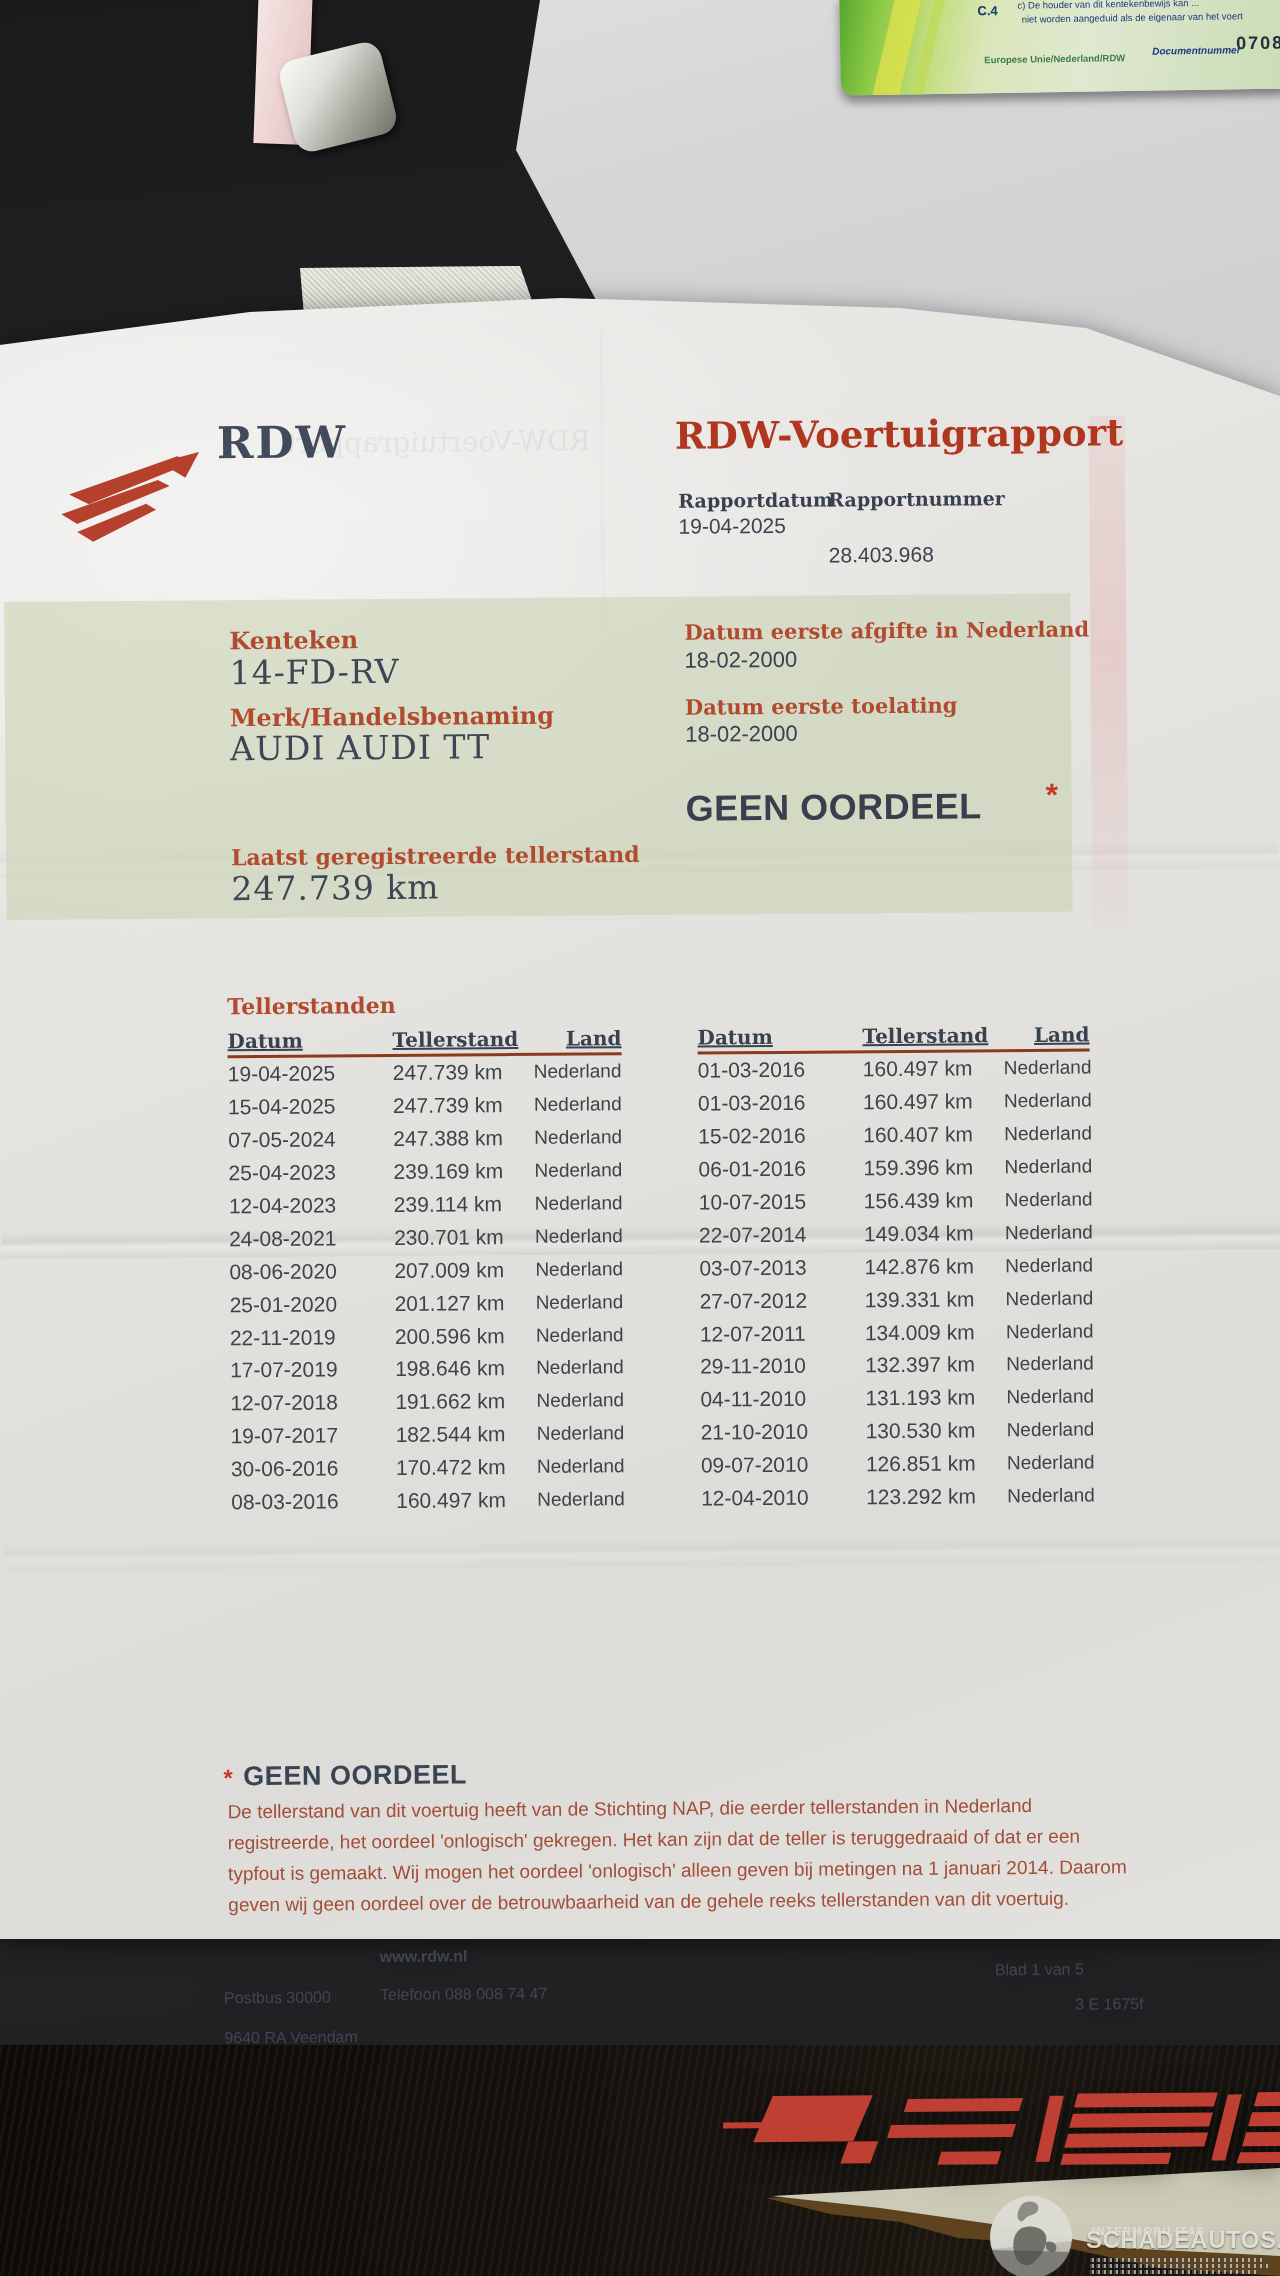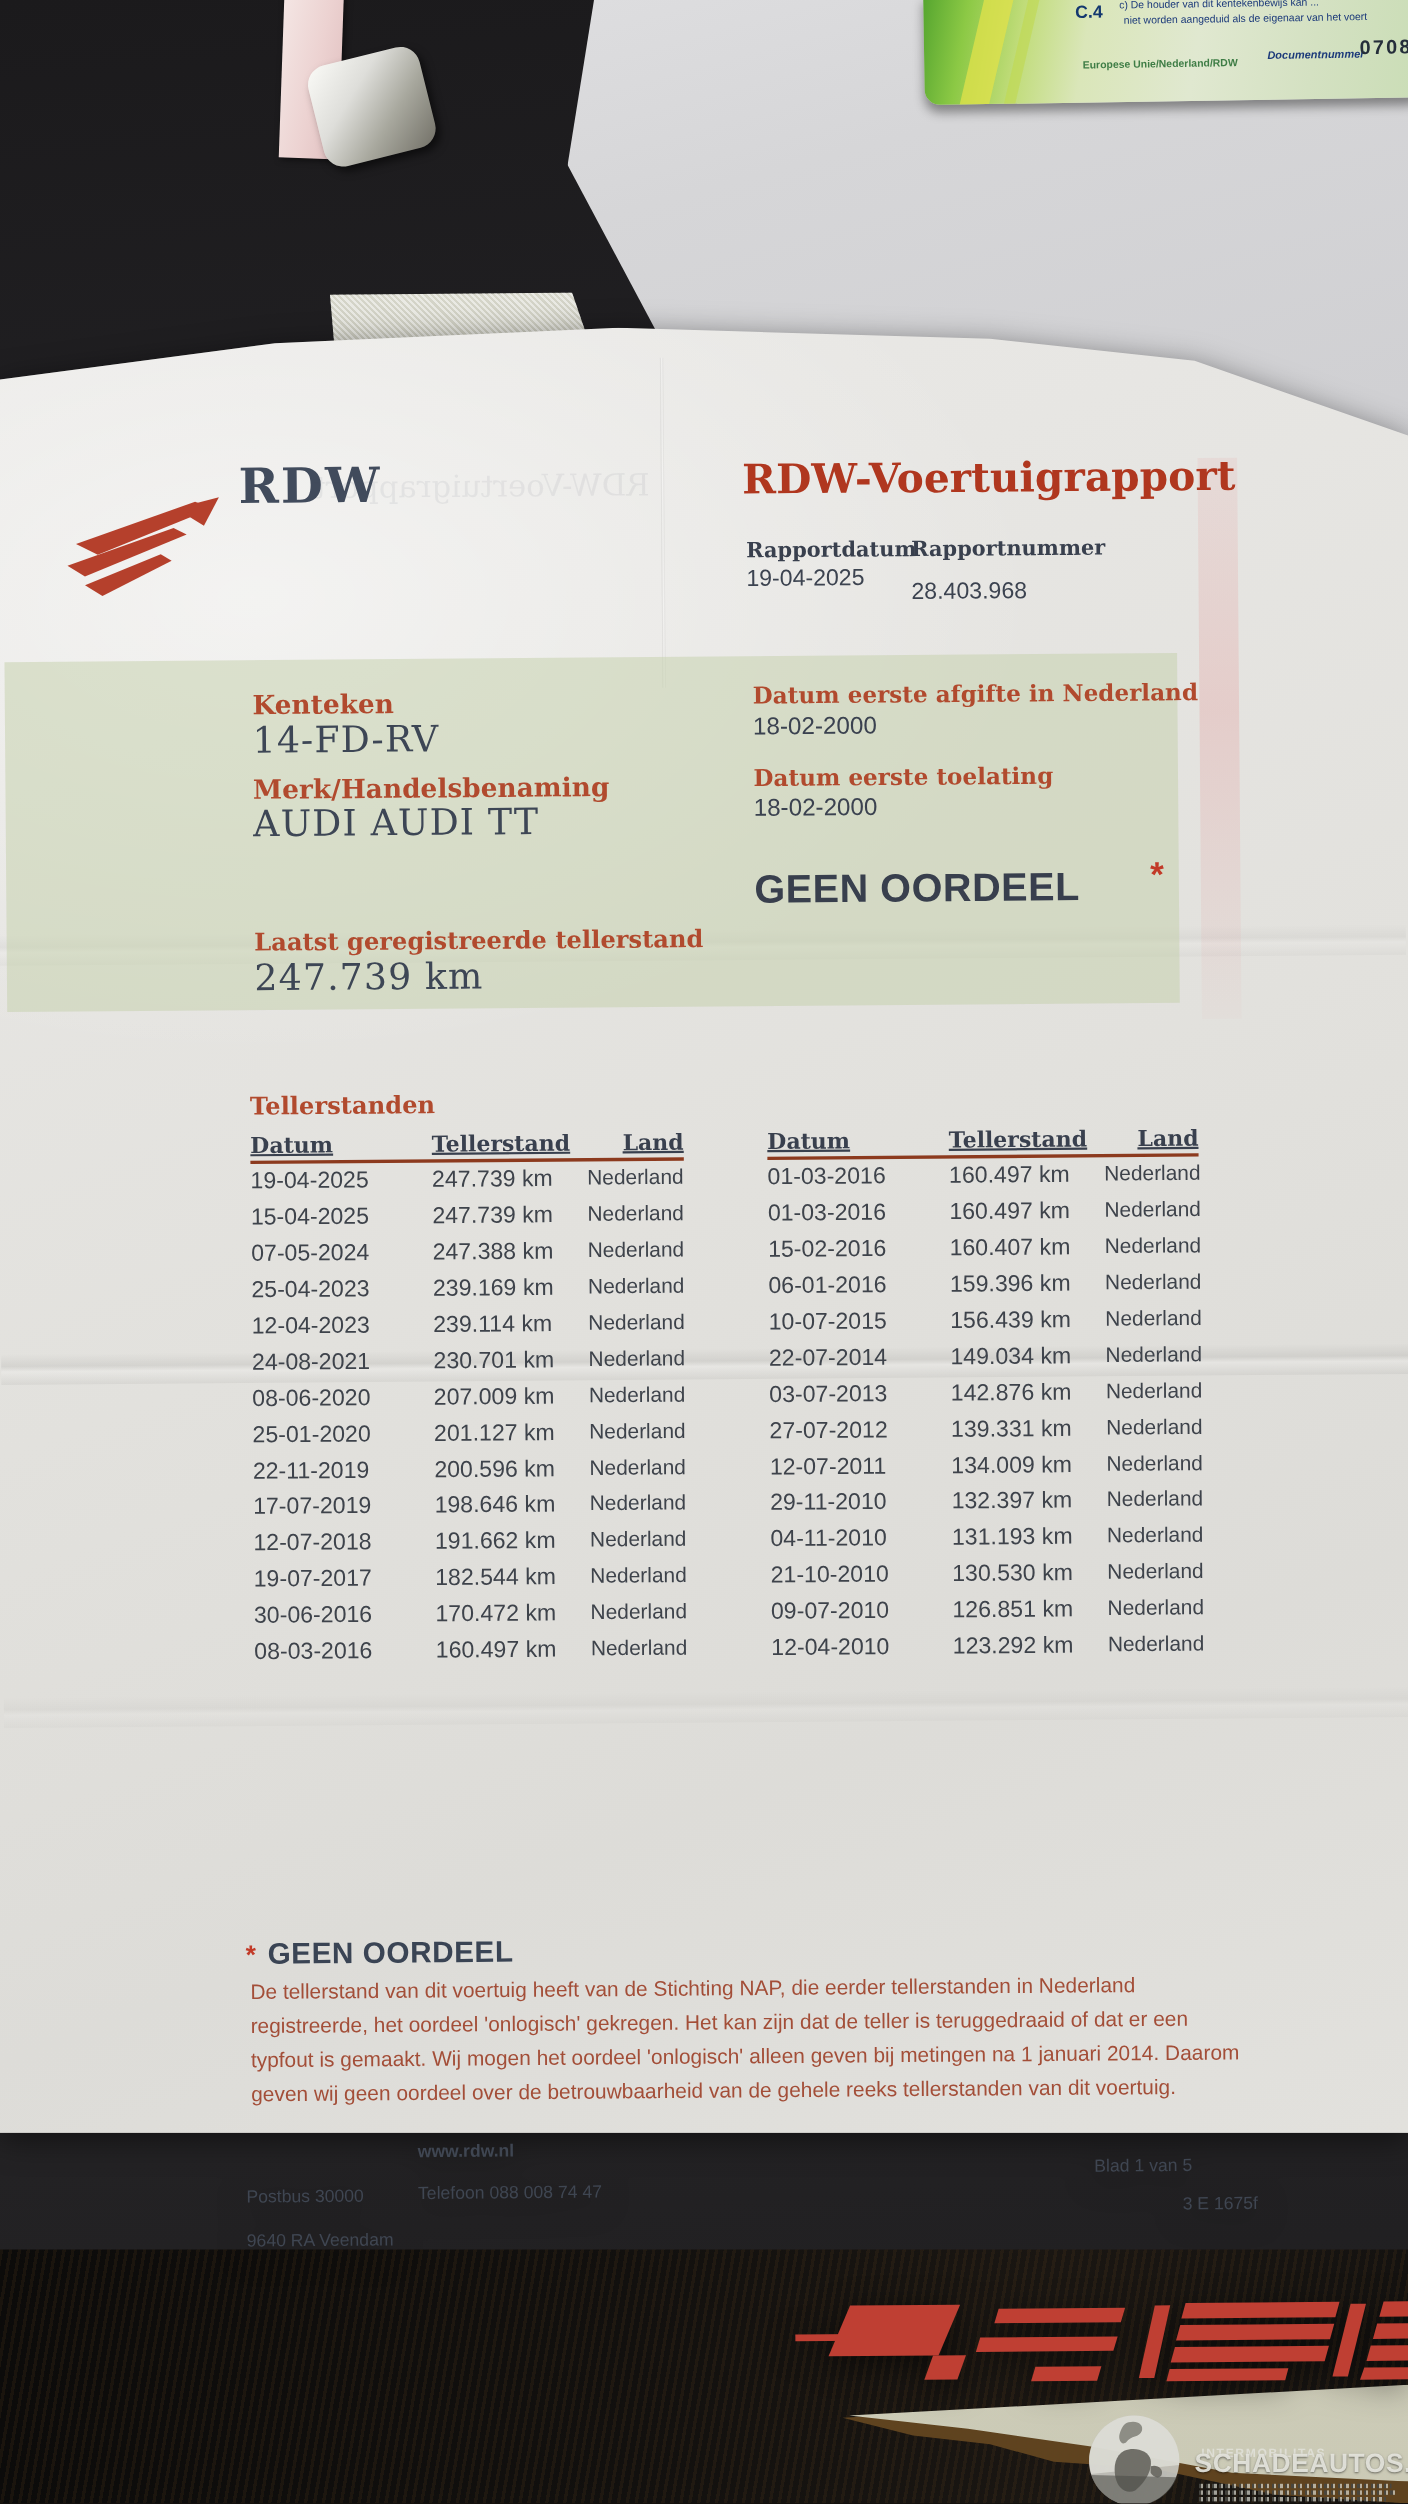--- a/index.html
+++ b/index.html
@@ -31,21 +31,21 @@
 
   
   .green-card{left:840px;top:-8px;width:450px;height:100px;transform:rotate(-0.9deg);
     border-radius:0 0 10px 14px;overflow:hidden;
     background:linear-gradient(100deg,#55a52f 0%,#8cc945 9%,#c0dc79 20%,#dae6b9 33%,#e0e8d0 55%,#d4e1c2 78%,#caddb6 100%);
     box-shadow:0 7px 10px rgba(0,0,0,0.4);}
   .card-band{position:absolute;left:44px;top:-8px;width:26px;height:120px;
     background:#e2e14a;opacity:.75;transform:rotate(14deg);}
   .card-band2{position:absolute;left:84px;top:-8px;width:10px;height:120px;
     background:#bfd84e;opacity:.6;transform:rotate(14deg);}
-  .card-code{position:absolute;left:138px;top:10px;font-size:16px;font-weight:bold;color:#14386f;}
+  .card-code{position:absolute;left:138px;top:10px;font-size:13px;font-weight:bold;color:#14386f;}
   .card-l1{position:absolute;left:178px;top:7px;width:275px;font-size:9.5px;color:#1c3a7a;white-space:nowrap;overflow:hidden;}
   .card-l2{position:absolute;left:182px;top:21px;width:275px;font-size:9.5px;color:#1c3a7a;white-space:nowrap;overflow:hidden;}
   .card-issuer{position:absolute;left:144px;top:61px;font-size:9.5px;color:#3f7d46;font-weight:bold;}
   .card-doclabel{position:absolute;left:312px;top:55px;font-size:10px;font-weight:bold;color:#1c3a7a;font-style:italic;}
   .card-docnum{position:absolute;left:396px;top:44px;font-size:18px;font-weight:bold;color:#252e3a;letter-spacing:2px;}
 
   
   .torn-brown{left:0;top:0;width:1280px;height:2276px;
     clip-path:polygon(766px 2198px,1280px 2170px,1280px 2276px,1160px 2268px,1048px 2244px,958px 2238px,900px 2222px,830px 2214px);
     background:#5f431f;}
@@ -82,21 +82,21 @@
     font-size:44px;color:#414b5c;letter-spacing:2px;}
   .ghost-title{left:290px;top:424px;font-family:"DejaVu Serif",serif;font-size:28px;
     color:#40495a;opacity:.07;transform:scaleX(-1);white-space:nowrap;}
   .doc-title{left:680px;top:414px;font-family:"DejaVu Serif",serif;font-weight:600;
     font-size:37px;color:#b0371f;white-space:nowrap;}
   .meta-label{font-size:19px;}
   .meta-label.l1{left:683px;top:490px;}
   .meta-label.l2{left:833px;top:490px;}
   .meta-value{font-size:21px;}
   .meta-value.v1{left:683px;top:515px;}
-  .meta-value.v2{left:833px;top:528px;}
+  .meta-value.v2{left:833px;top:545px;}
   .meta-label{color:#39404e;}
   .veh-label{font-size:24px;color:#b14a2e;}
   .veh-value{font-family:"DejaVu Serif",serif;font-size:33px;color:#3d4655;letter-spacing:1px;}
   .kv-l{left:233px;}
   .kv-r{left:688px;}
   .rlabel{font-size:21px;color:#b14a2e;}
   .rvalue{font-size:22px;color:#3b4250;}
   .oordeel{left:688px;top:788px;font-size:36px;font-weight:bold;color:#383f4d;letter-spacing:0.5px;}
   .oordeel-mark{left:1048px;top:780px;font-size:32px;font-weight:bold;color:#c23a28;}
 

